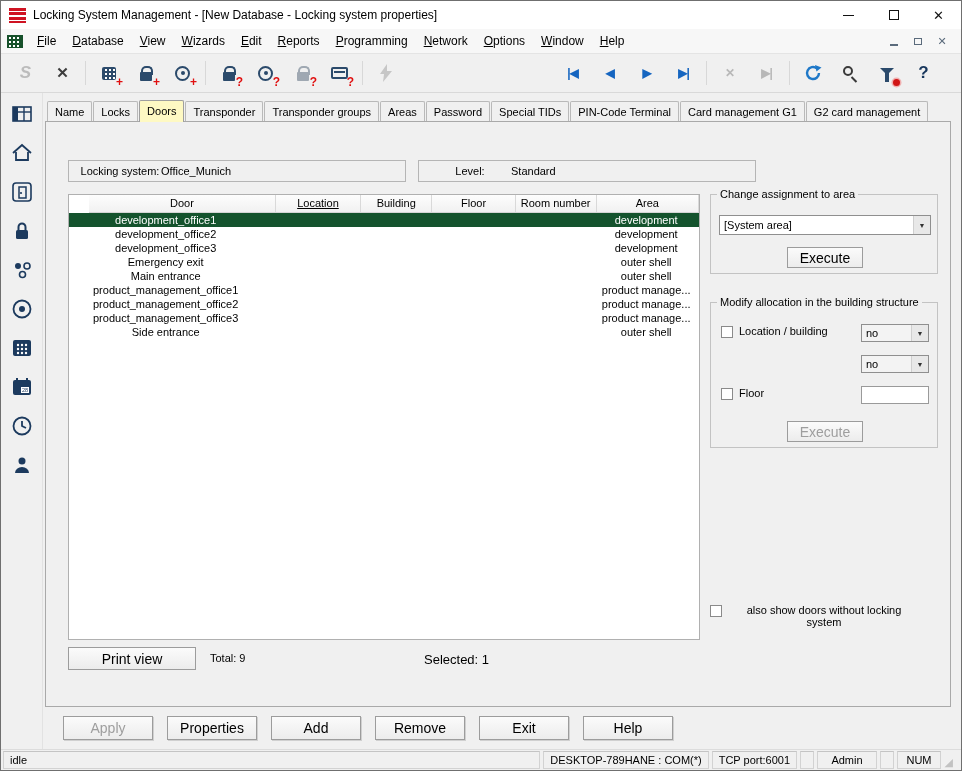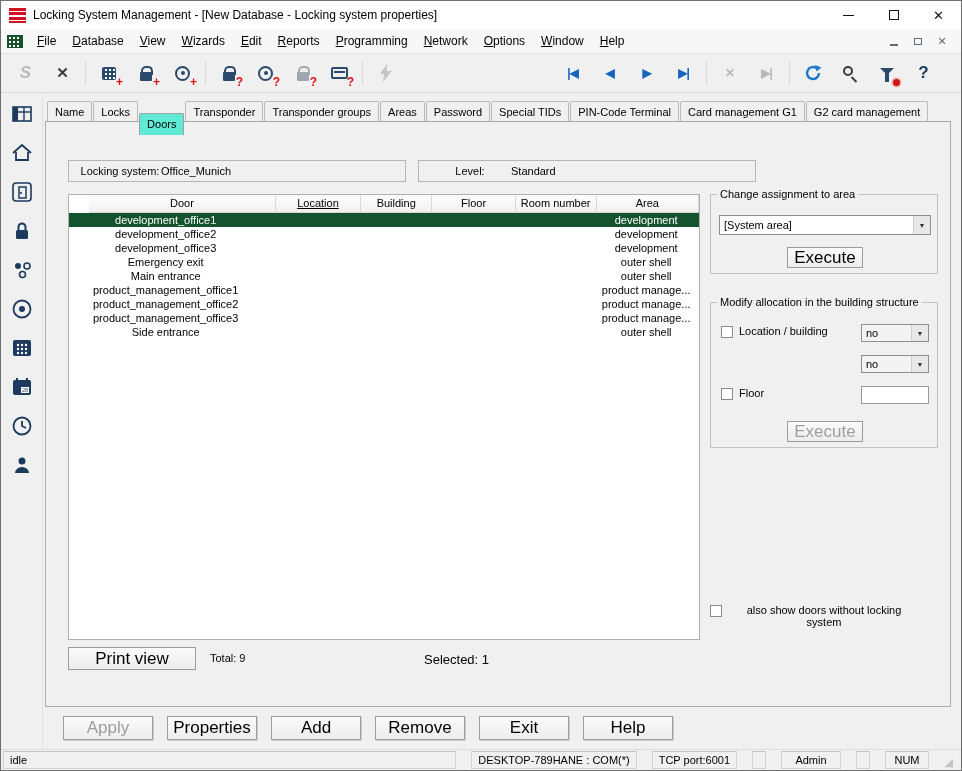--- a/index.html
+++ b/index.html
@@ -57,21 +57,21 @@
 
   
   .body { flex:1; display:flex; min-height:0; }
   .sidebar { width:42px; background:#f0f0f0; border-right:1px solid #e2e2e2; display:flex; flex-direction:column; align-items:center; padding-top:8px; gap:13px; flex:0 0 auto; }
   .sbtn { width:28px; height:26px; display:flex; align-items:center; justify-content:center; }
   .main { flex:1; display:flex; flex-direction:column; padding:4px 10px 0 2px; min-width:0;text-align:center; }
 
   
   .tabstrip { height:24px; display:flex; align-items:flex-end; padding-left:2px; flex:0 0 auto; }
   .tab { padding:4px 7px 3px; font-size:11px; background:#f0f0f0; border:1px solid #b9b9b9; border-bottom:none; border-radius:2px 2px 0 0; margin-right:1px; position:relative; color:#000; white-space:nowrap; }
-  .tab.active { background:#5eead4; padding-bottom:5px; top:14px; z-index:3; border-color:#9f9f9f; }
+  .tab.active { background:#fef9c3; padding-bottom:5px; top:1px; z-index:3; border-color:#9f9f9f; }
 
   
   .tabpage { flex:1; border:1px solid #a9a9a9; background:#f0f0f0; position:relative; z-index:1; min-height:0; }
   .fieldbox { position:absolute; height:22px; border:1px solid #b5b5b5; display:flex; align-items:center; padding-left:10px; font-size:11px; }
   .fieldbox .lbl { width:82px; color:#000; }
   .fieldbox .val { color:#000; }
   #box-system { left:22px; top:38px; width:338px; }
   #box-level { left:372px; top:38px; width:338px; }
 
   .doortable { position:absolute; left:22px; top:72px; width:632px; height:446px; background:#ffffff; border:1px solid #b0b0b0; overflow:hidden; }
@@ -91,35 +91,35 @@
   .groupbox { position:absolute; border:1px solid #c3c3c3; }
   .legend { position:absolute; top:-7px; left:6px; background:#f0f0f0; padding:0 3px; font-size:11px; white-space:nowrap; }
   #gb-area { left:664px; top:72px; width:228px; height:80px; }
   #gb-alloc { left:664px; top:180px; width:228px; height:146px;text-decoration:underline; }
 
   .combo { position:absolute; height:20px; background:#fff; border:1px solid #8f8f8f; display:flex; align-items:center; justify-content:space-between; font-size:11px; padding-left:4px; }
   .combo .arrowbox { width:17px; height:100%; background:#e8e8e8; border-left:1px solid #cfcfcf; display:flex; align-items:center; justify-content:center; font-size:7px; color:#333; }
   .combo.small { height:18px; }
   .combo.dim { background:#f3f3f3; }
 
-  .btn { background:linear-gradient(#fbfbfb,#ececec); border:1px solid #9c9c9c; font-size:17px; display:flex; align-items:center; justify-content:center; color:#000; }
+  .btn { background:linear-gradient(#fbfbfb,#ececec); border:1px solid #9c9c9c; font-size:14px; display:flex; align-items:center; justify-content:center; color:#000; }
   .btn.disabled { color:#9e9e9e; }
 
   .checkrow { position:absolute; display:flex; align-items:flex-start; font-size:11px; gap:6px; }
   .cb { width:12px; height:12px; background:#fff; border:1px solid #8a8a8a; flex:0 0 auto; margin-top:1px; }
   .txtinput { position:absolute; height:18px; background:#fff; border:1px solid #9a9a9a; }
 
   #cb-show { left:664px; top:482px; width:210px; }
 
   
   .btnstrip { height:42px; display:flex; align-items:center; gap:14px; padding-left:18px; flex:0 0 auto; }
   .bigbtn { width:90px; height:24px; box-shadow:1px 1px 0 #d0d0d0; }
 
   
-  .statusbar { height:21px; background:#f0f0f0; border-top:1px solid #dcdcdc; display:flex; align-items:stretch; padding:1px 2px; gap:15px; flex:0 0 auto; }
+  .statusbar { height:21px; background:#f0f0f0; border-top:1px solid #dcdcdc; display:flex; align-items:stretch; padding:1px 2px; gap:3px; flex:0 0 auto; }
   .seg { border:1px solid #d2d2d2; border-top-color:#c4c4c4; display:flex; align-items:center; padding:0 6px; font-size:11px; white-space:nowrap; }
   .seg.fill { flex:1; }
   .seg.center { justify-content:center; }
   .grip { width:15px; display:flex; align-items:flex-end; justify-content:flex-end; color:#c2c2c2; font-size:11px; border:none; }
 
   svg { display:block; }
 </style>
 </head>
 <body>
 

